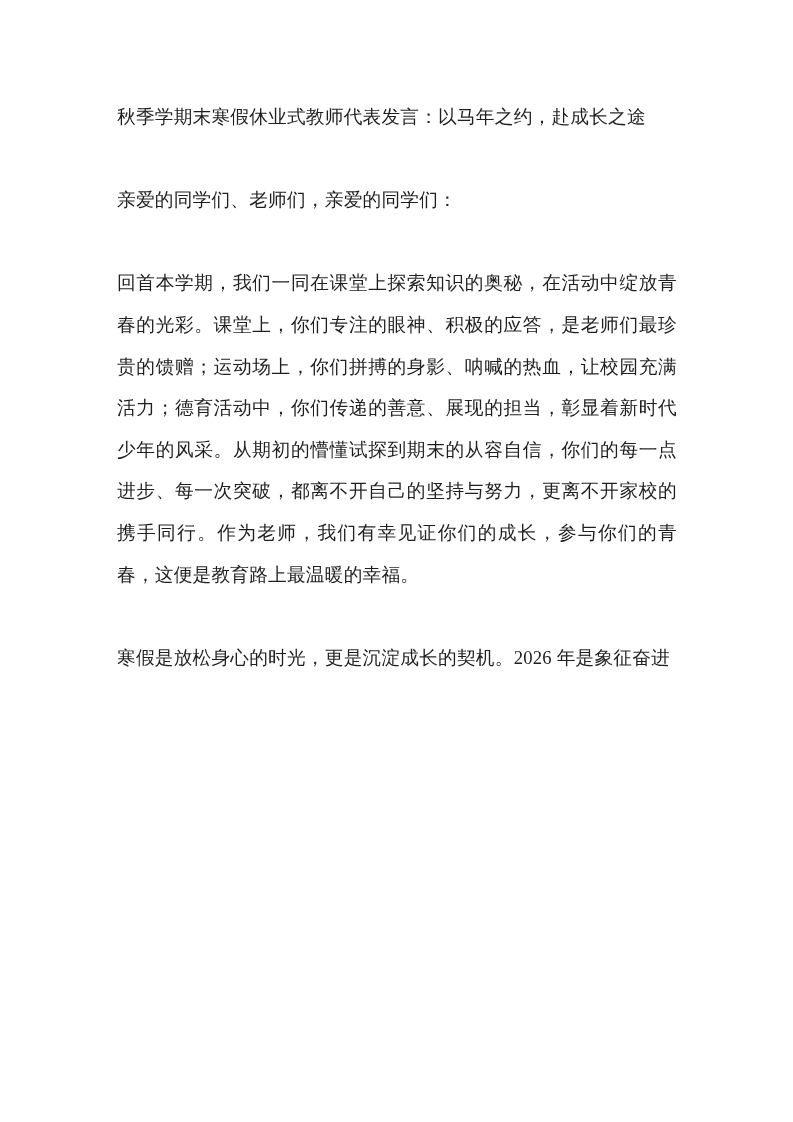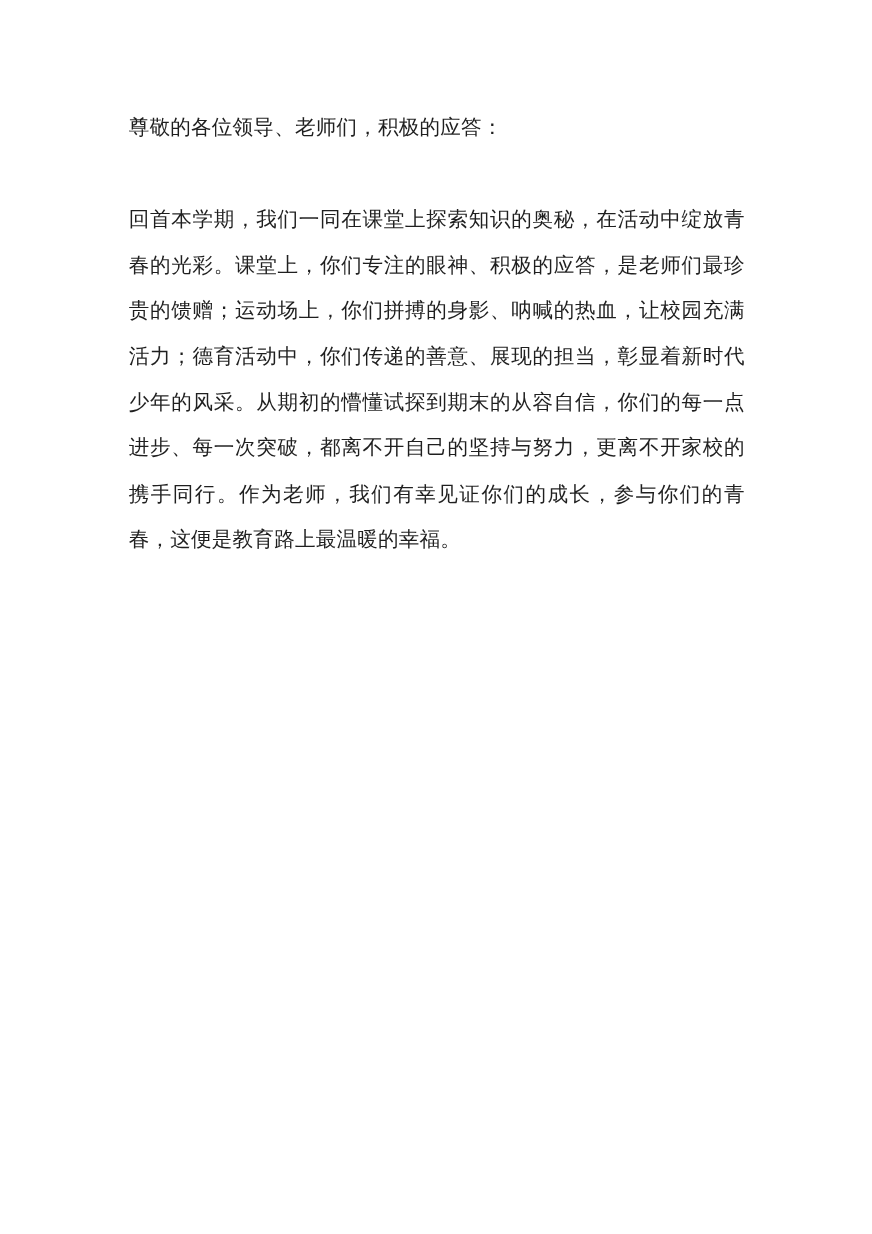--- a/index.html
+++ b/index.html
@@ -36,16 +36,18 @@
   }
   .doc-title {
     text-align: left;
   }
 </style>
 </head>
 <body>
 
 <div class="page">
   <div class="doc">
-    <p>尊敬的各位领导、老师们，积极的应答：</p>
+    <p class="doc-title">秋季学期末寒假休业式教师代表发言：以马年之约，赴成长之途</p>
+    <p>亲爱的同学们、老师们，亲爱的同学们：</p>
     <p>回首本学期，我们一同在课堂上探索知识的奥秘，在活动中绽放青春的光彩。课堂上，你们专注的眼神、积极的应答，是老师们最珍贵的馈赠；运动场上，你们拼搏的身影、呐喊的热血，让校园充满活力；德育活动中，你们传递的善意、展现的担当，彰显着新时代少年的风采。从期初的懵懂试探到期末的从容自信，你们的每一点进步、每一次突破，都离不开自己的坚持与努力，更离不开家校的携手同行。作为老师，我们有幸见证你们的成长，参与你们的青春，这便是教育路上最温暖的幸福。</p>
+    <p>寒假是放松身心的时光，更是沉淀成长的契机。2026 年是象征奋进</p>
   </div>
 </div>
 
 </body></html>

